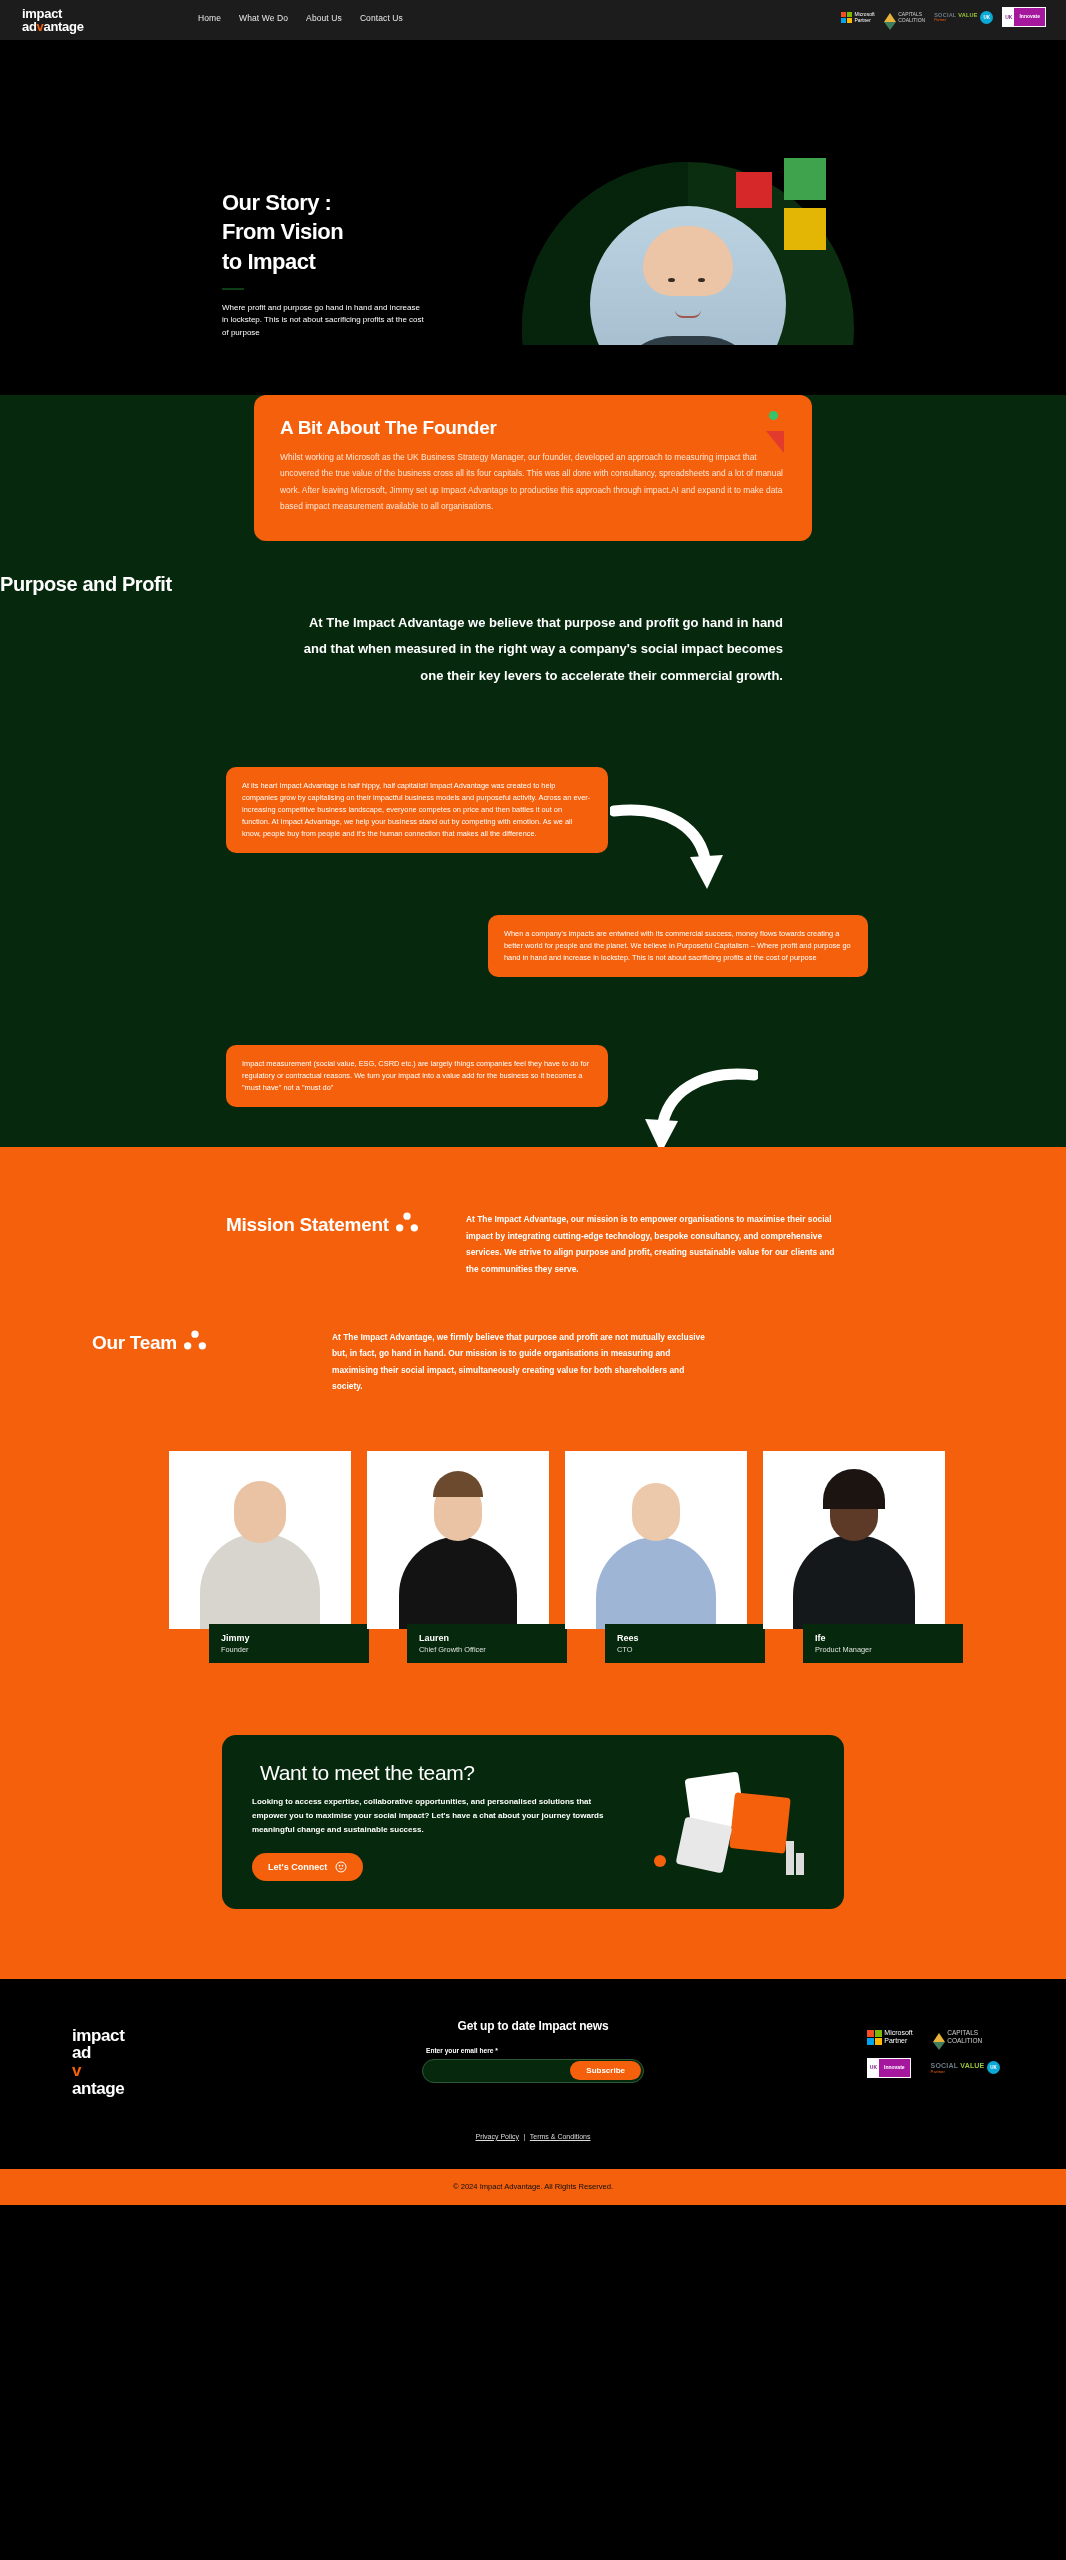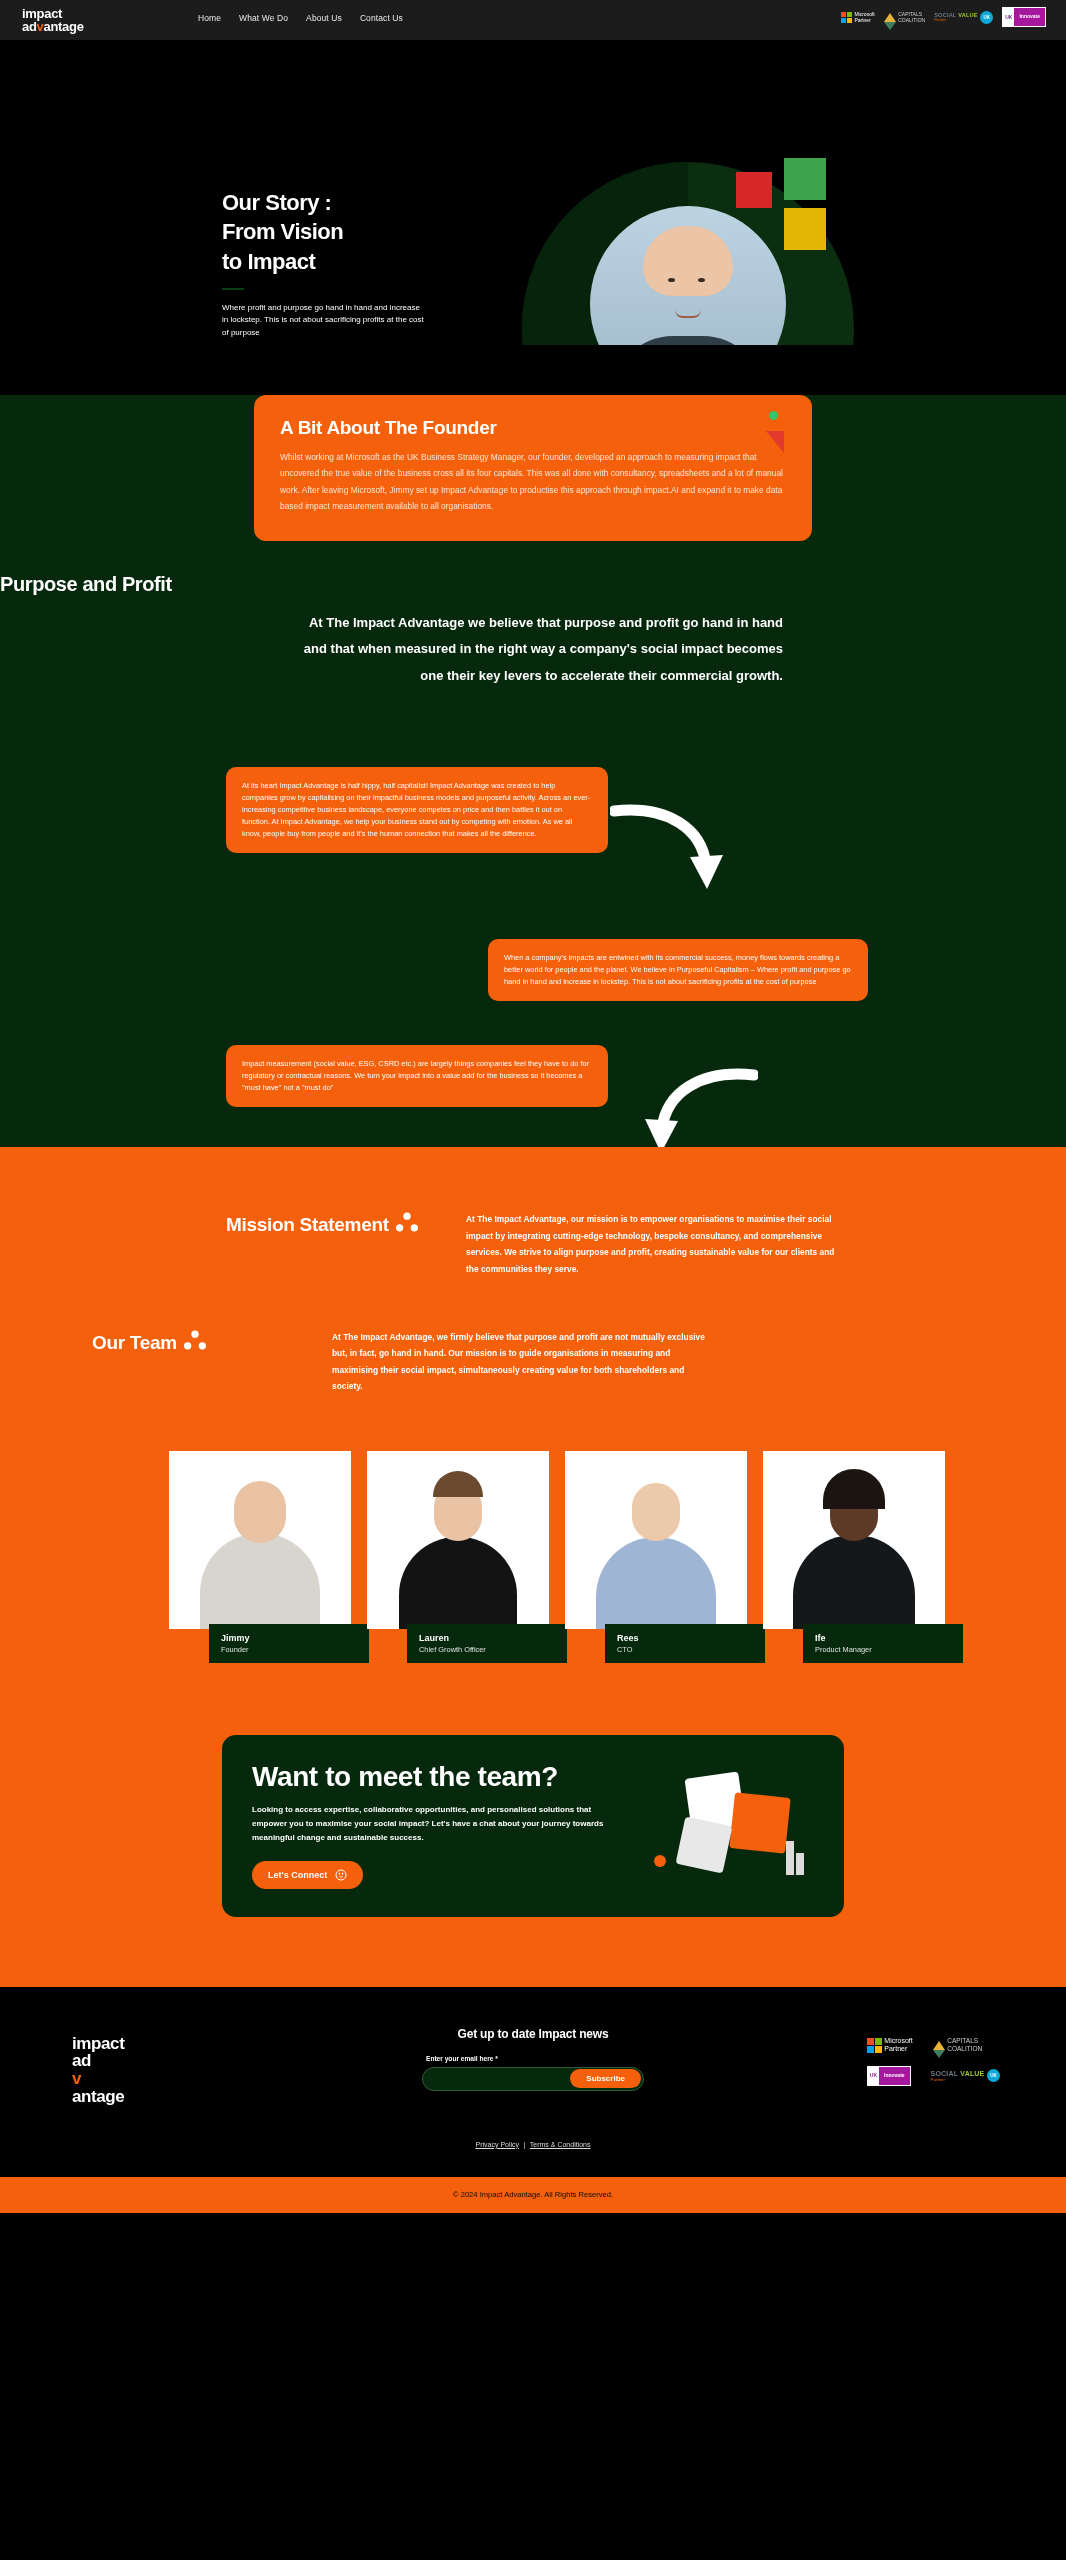--- a/index.html
+++ b/index.html
@@ -67,21 +67,21 @@
   .founder-card p { color:#ffe7d8; font-size: 8.4px; line-height: 1.95; }
   .dot-green { position:absolute; right: 34px; top: 16px; width:9px; height:9px; border-radius:50%; background:#35c46b;}
   .tri-red { position:absolute; right: 28px; top: 36px; width:0;height:0;border-left:18px solid transparent;border-top:22px solid #e23b2e;}
 
   .pp-title { color:#fff; font-size: 20px; font-weight:700; margin-top: 32px; letter-spacing:-.4px;}
   .pp-body { color:#fff; font-size: 13px; line-height: 2.05; text-align:right; width: 500px; margin: 14px auto 0; font-weight:600;}
 
   .flow { position: relative; margin-top: 78px; height: 340px; }
   .obox { position: absolute; background:#f4600b; border-radius: 10px; padding: 13px 16px; color:#fff; font-size:7.4px; line-height:1.62; }
   .obox.b1 { left: 226px; top: 0px; width: 382px; }
-  .obox.b2 { left: 488px; top: 172px; width: 380px; }
+  .obox.b2 { left: 488px; top: 148px; width: 380px; }
   .obox.b3 { left: 226px; top: 278px; width: 382px; }
   .obox.b4 { left: 488px; top: 382px; width: 380px; }
   .arrow-a { position:absolute; left: 610px; top: 36px; width: 120px; height: 90px; }
   .arrow-b { position:absolute; left: 638px; top: 300px; width: 120px; height: 90px; transform: scaleX(-1); }
 
   
   .orange { background:#f4600b; padding: 64px 0 70px; position:relative; }
   .mission-row { display:flex; padding-left: 226px; gap: 30px; }
   .mission-left { width: 210px; }
   .mission-left h3 { color:#fff; font-size: 19px; font-weight:700; line-height:1.45; letter-spacing:-.3px; display:flex; align-items:flex-start; gap:7px; flex-wrap:wrap;}
@@ -90,21 +90,21 @@
   .team-row2 { display:flex; padding-left: 92px; gap: 30px; margin-top: 52px; }
 
   .team-grid { display:flex; gap: 16px; justify-content:center; margin-top: 56px; margin-left: 48px; }
   .tcard { width: 182px; position:relative; }
   .tphoto { width: 182px; height: 178px; background: #fff; position: relative; overflow:hidden;}
   .tname { position:absolute; left: 40px; bottom: -34px; width: 160px; background:#06280d; padding: 9px 12px; }
   .tname .n { color:#fff; font-size: 9px; font-weight:700; }
   .tname .r { color:#dfe4df; font-size: 7.4px; margin-top:2px; }
 
   .meet { margin: 106px auto 0; width: 622px; background:#06280d; border-radius: 14px; padding: 26px 30px 28px; position:relative; overflow:hidden;}
-  .meet h3 { color:#fff; font-size: 28px; font-weight:700; letter-spacing:-.4px;}
+  .meet h3 { color:#fff; font-size: 21px; font-weight:400; letter-spacing:-.4px;margin-left:8px;}
   .meet p { color:#fff; font-size: 8px; line-height: 1.75; margin-top: 10px; width: 360px; font-weight:600;}
   .connect { margin-top: 16px; display:inline-flex; align-items:center; gap:8px; background:#f4600b; color:#fff; font-size:9px; font-weight:700;
      border-radius: 20px; padding: 8px 16px; border:none; cursor:pointer;}
   .puzzle { position:absolute; right: 28px; top: 26px; width: 180px; height: 128px; }
 
   
   .footer { background:#000; padding: 40px 0 26px; position:relative; }
   .f-brand { position:absolute; left: 72px; top: 48px; line-height:1.05;}
   .f-brand span { display:block; color:#fff; font-size: 17px; font-weight:700; letter-spacing:-.4px;}
   .f-brand span b{color:#f4600b;}

